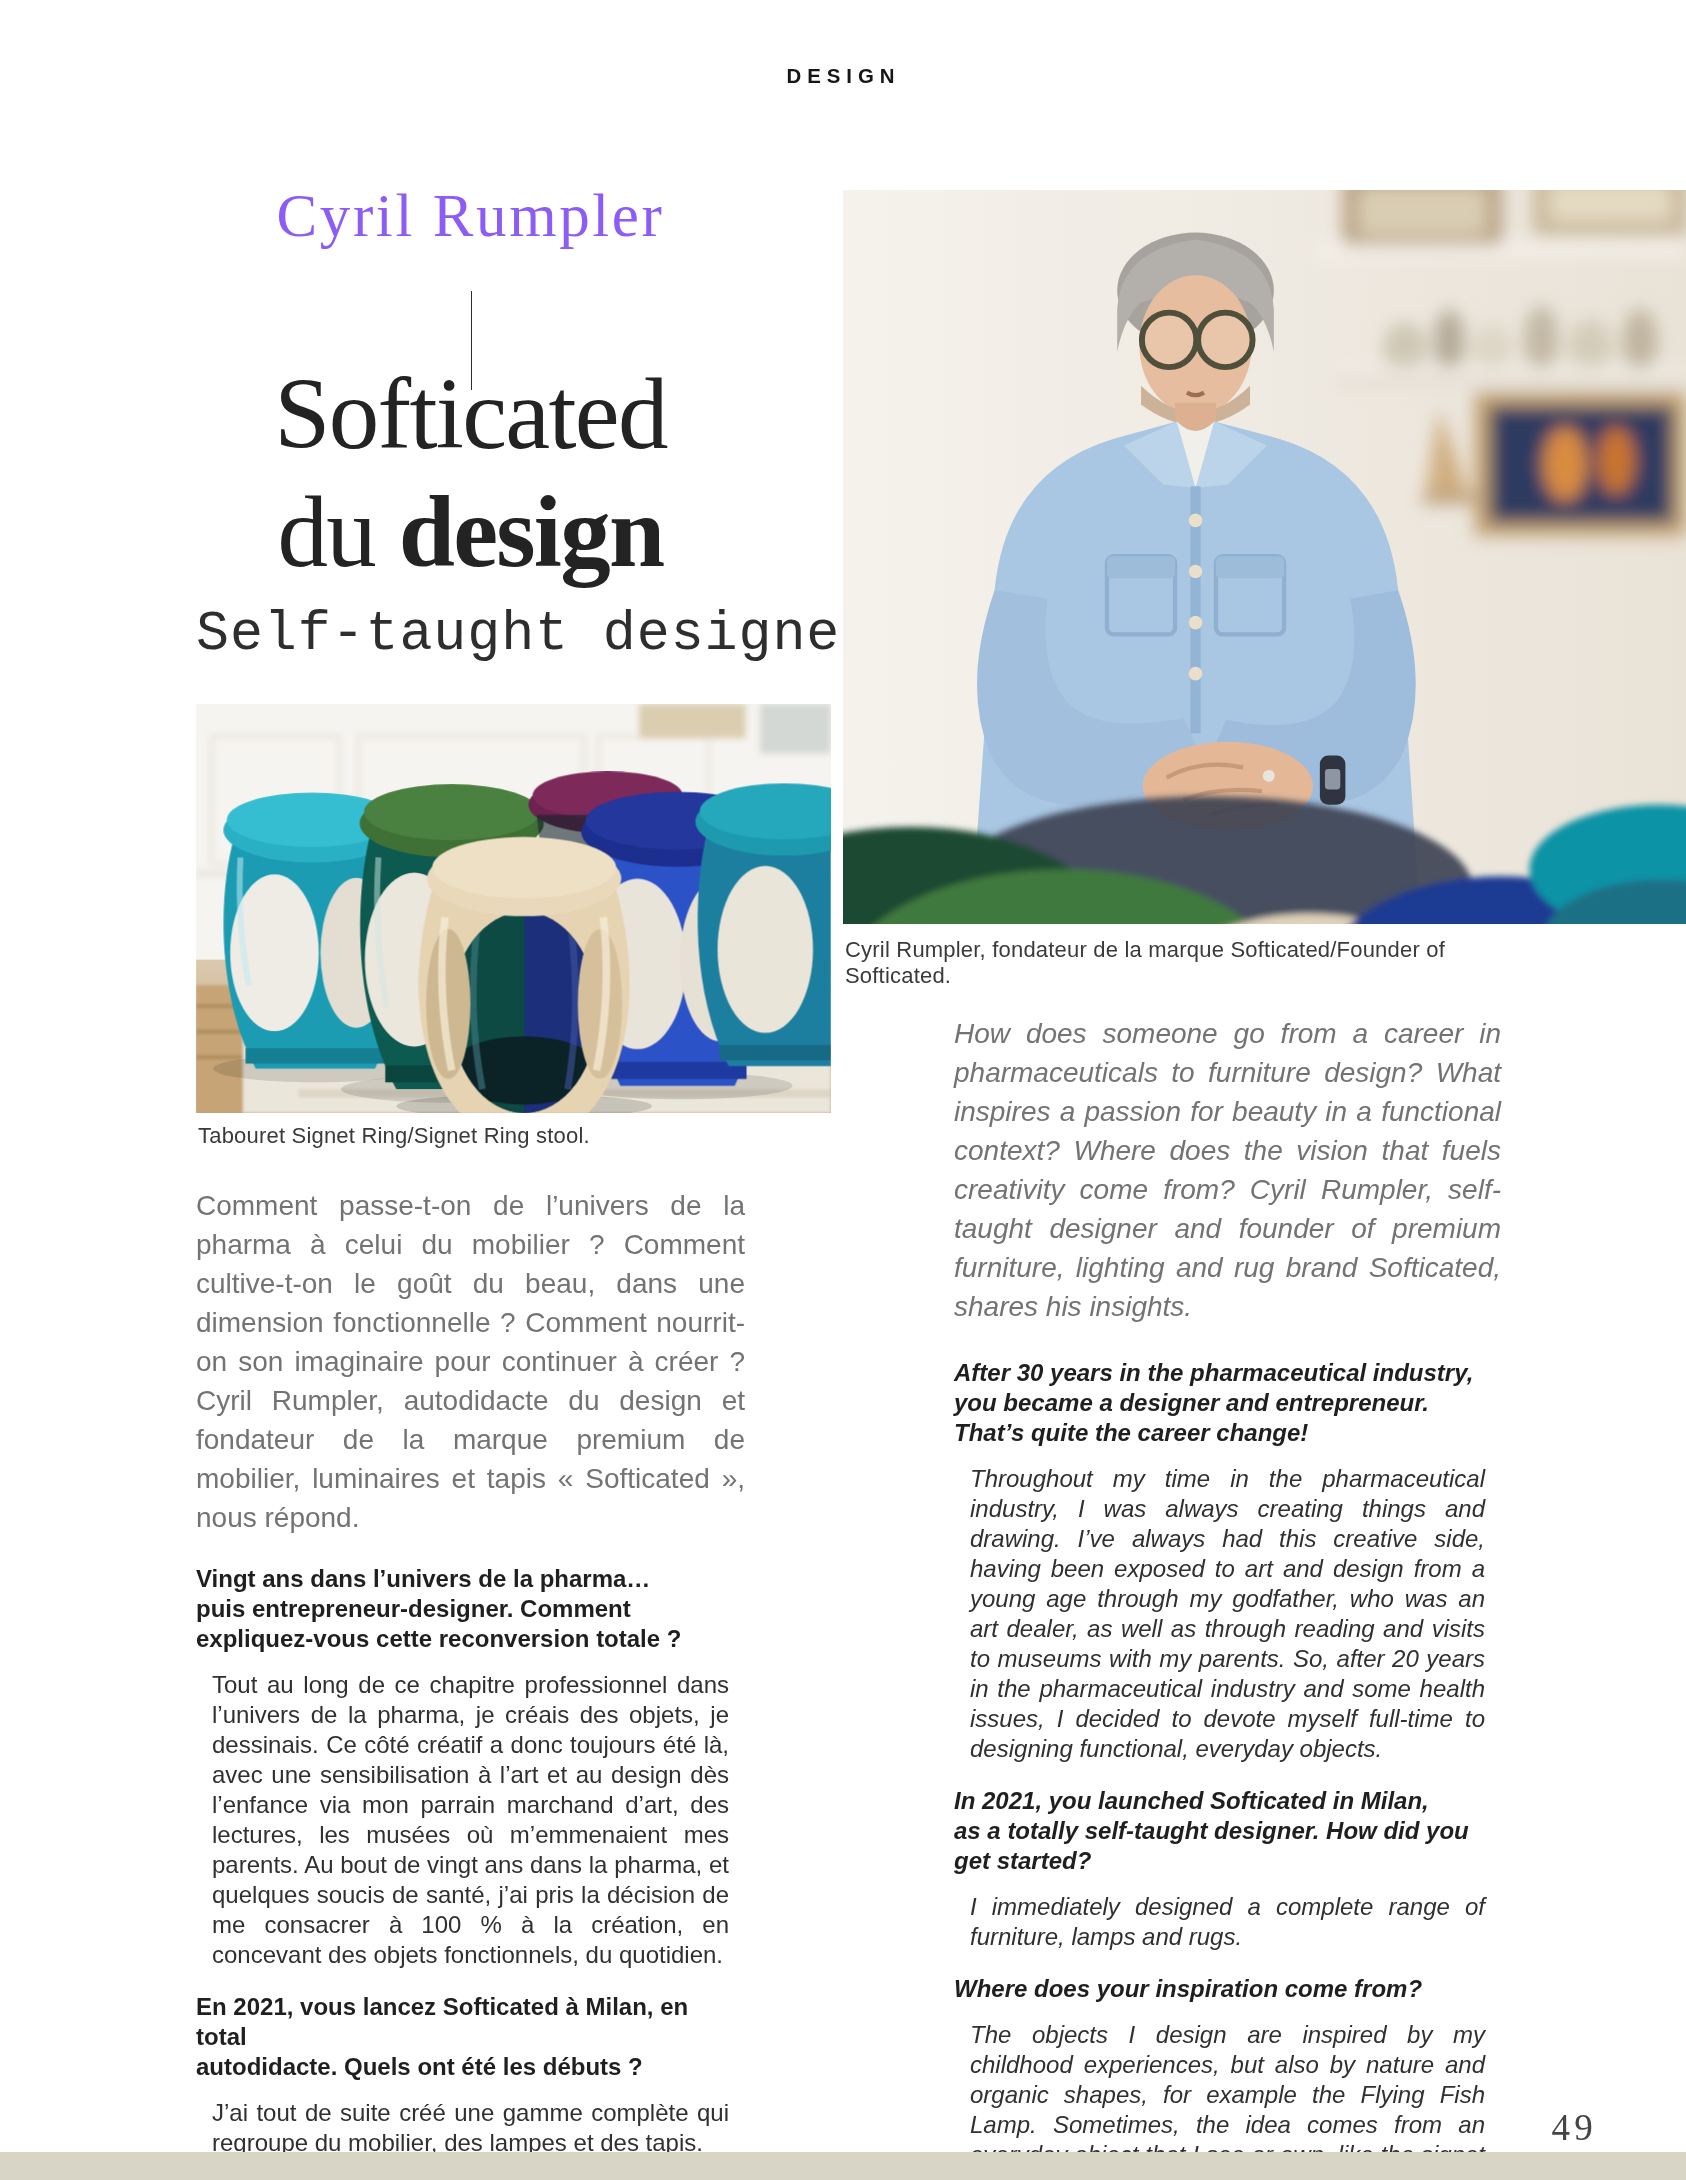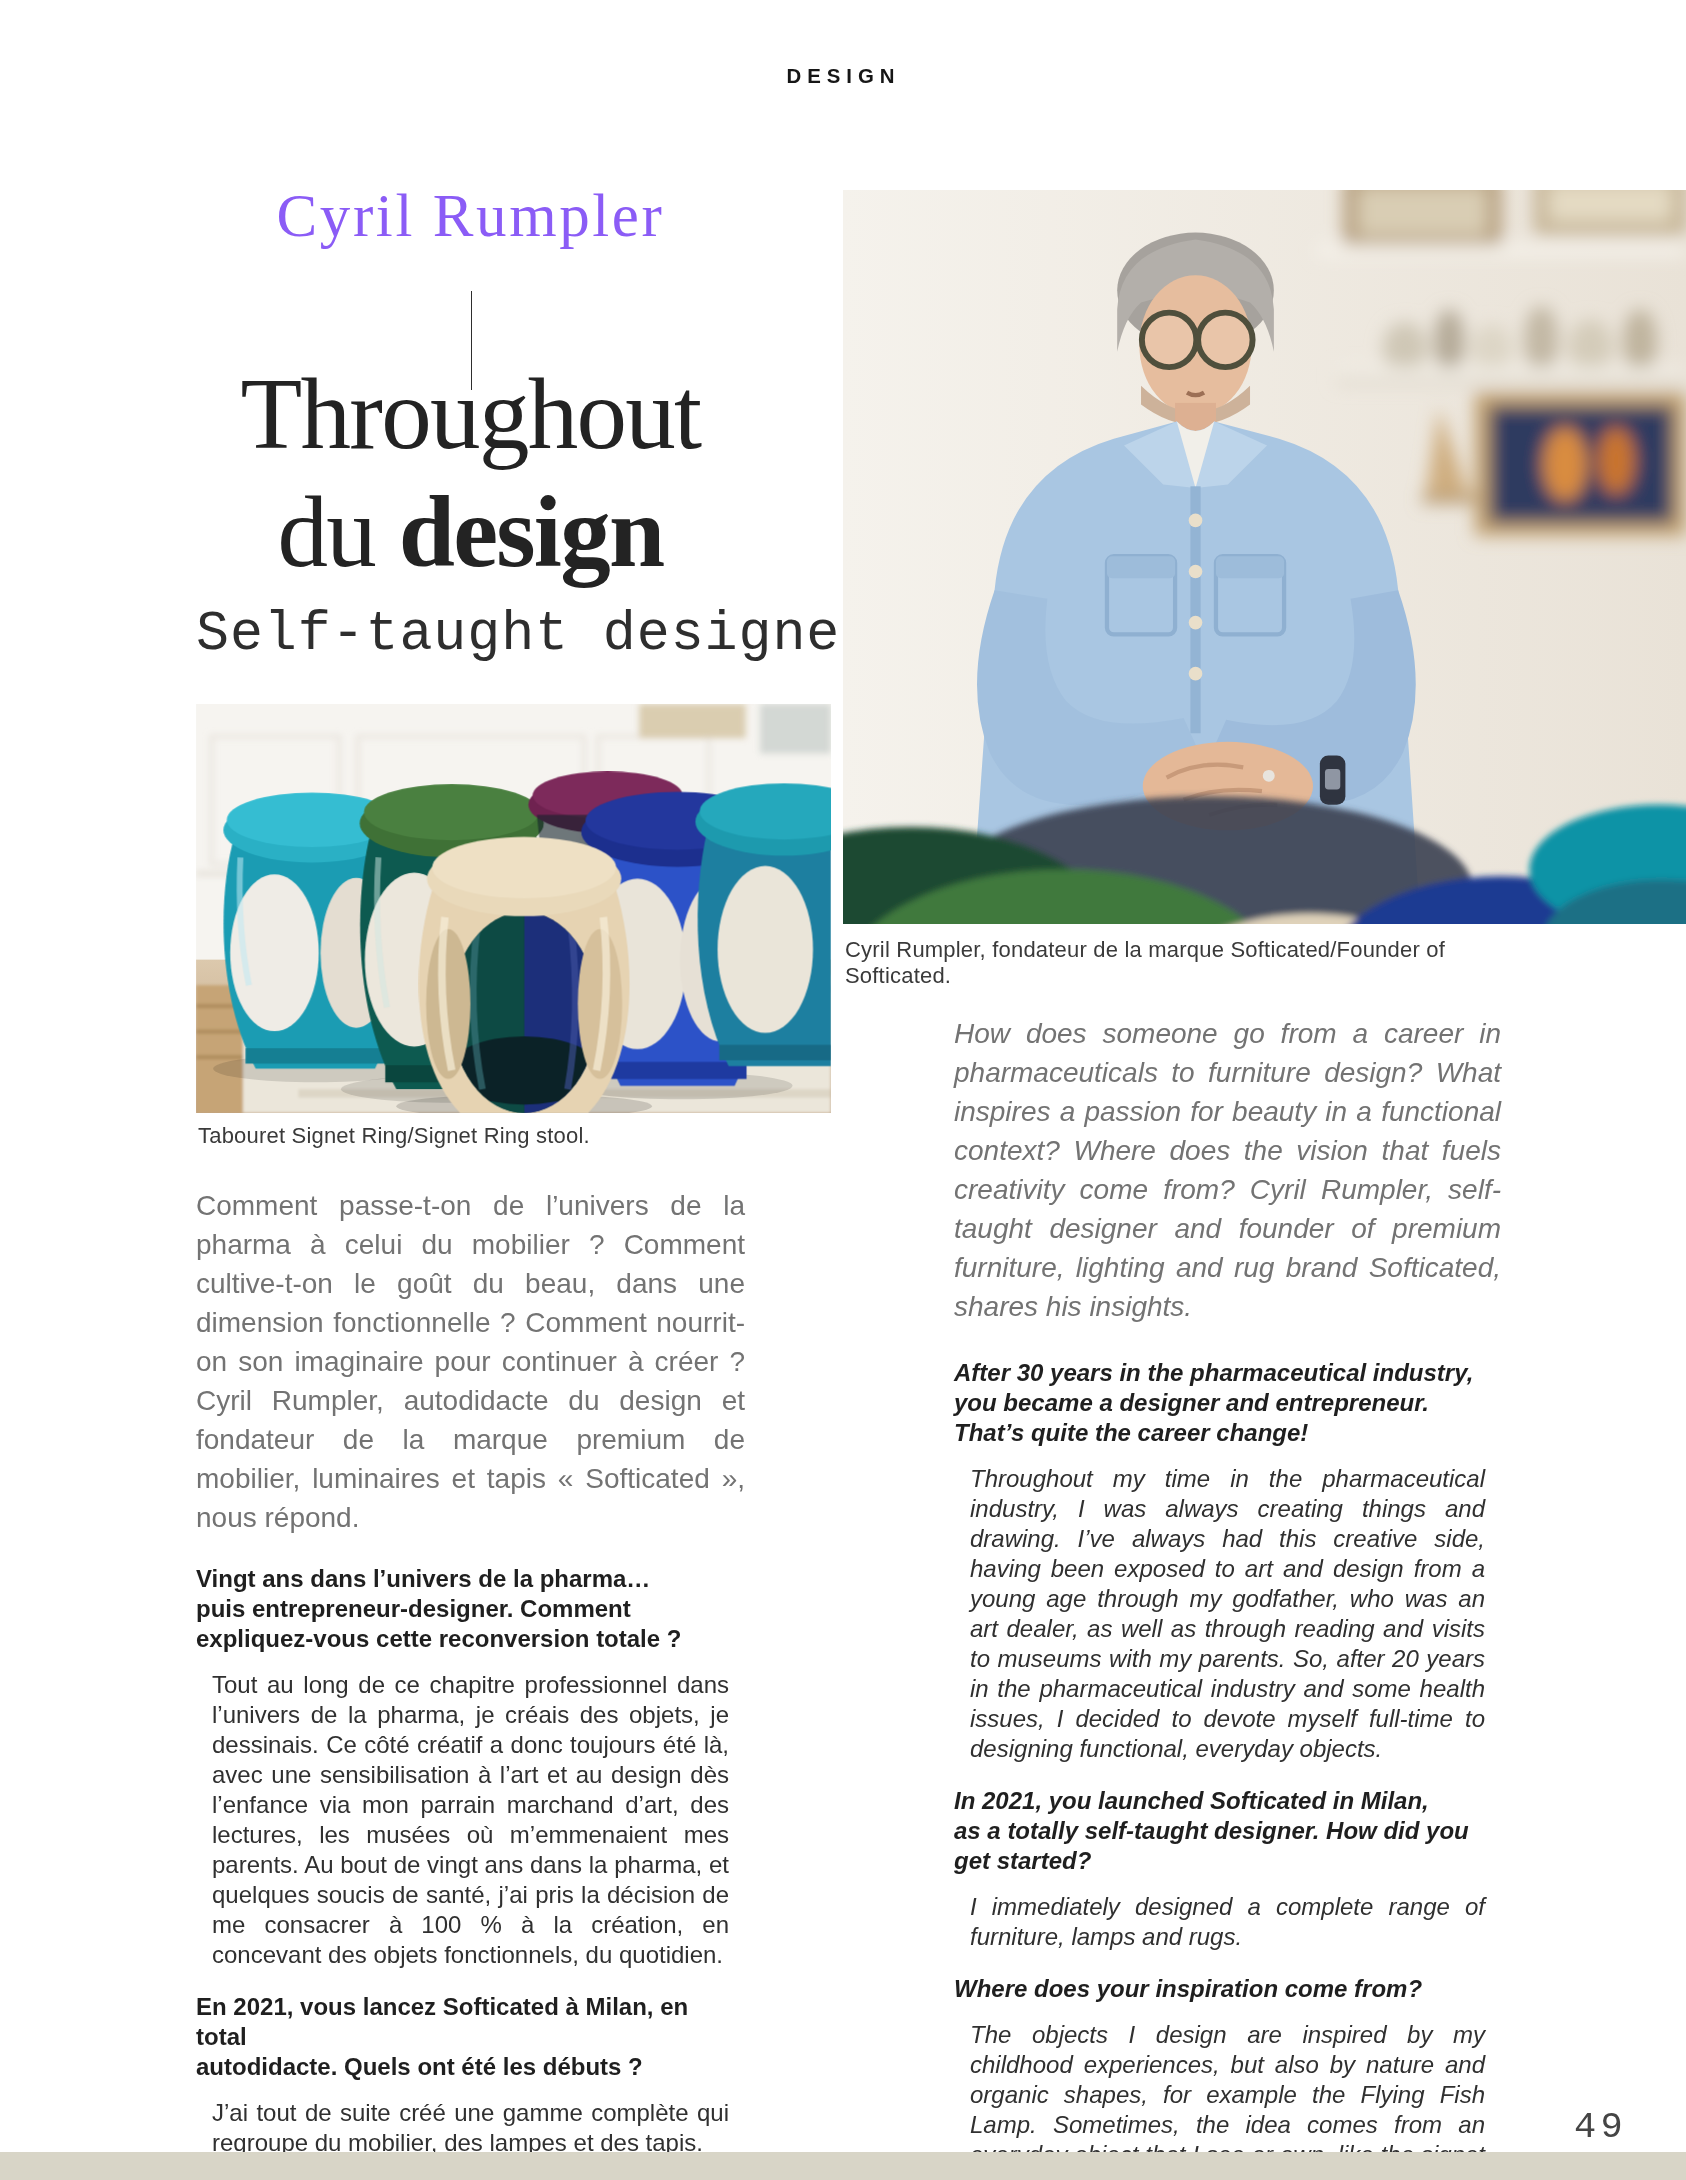--- a/index.html
+++ b/index.html
@@ -35,36 +35,36 @@
   .col-en{left:954px;top:1014px;width:547px;font-style:italic;}
 
   .intro{font-size:28px;line-height:39px;text-align:justify;color:#737373;margin:0;}
   .qa{margin:0;}
   .qa-first-fr{margin-top:27px;}
   .qa-first-en{margin-top:32px;}
   .qa + .qa{margin-top:22px;}
   .qa-q{font-size:24px;line-height:30px;font-weight:bold;color:#1f1f1f;white-space:pre-line;margin:0 0 0 0;}
   .qa-a{font-size:24px;line-height:30px;text-align:justify;margin:16px;color:#303030;}
 
-  .page-num{position:absolute;top:2106px;right:60px;
-    font-family:Liberation Mono, monospace;font-size:37px;letter-spacing:4.3px;color:#454545;}
+  .page-num{position:absolute;top:2106px;right:90px;
+    font-family:Liberation Serif, serif;font-size:37px;letter-spacing:4.3px;color:#454545;}
 
   .bottom-band{position:absolute;left:0;right:0;bottom:0;height:29px;background:#d8d5c7;}
 </style>
 </head>
 <body>
 
 <div class="page">
 
   <div class="design-header">DESIGN</div>
 
   <div class="title-block">
     <div class="t-name">Cyril Rumpler</div>
     <div class="t-bar"></div>
-    <div class="t-fr1">Throughout</div>
+    <div class="t-fr1">Softicated</div>
     <div class="t-fr2"><span>du </span><span class="bold">design</span></div>
     <div class="t-en">Self-taught designer</div>
   </div>
 
   <div class="photo photo-stools">
     <svg width="635" height="409" viewBox="0 0 745 480" xmlns="http://www.w3.org/2000/svg">
       <defs>
         <linearGradient id="floorG" x1="0" y1="0" x2="0" y2="1">
           <stop offset="0" stop-color="#dcc9ad"></stop>
             <stop offset="1" stop-color="#bfa283"></stop>

